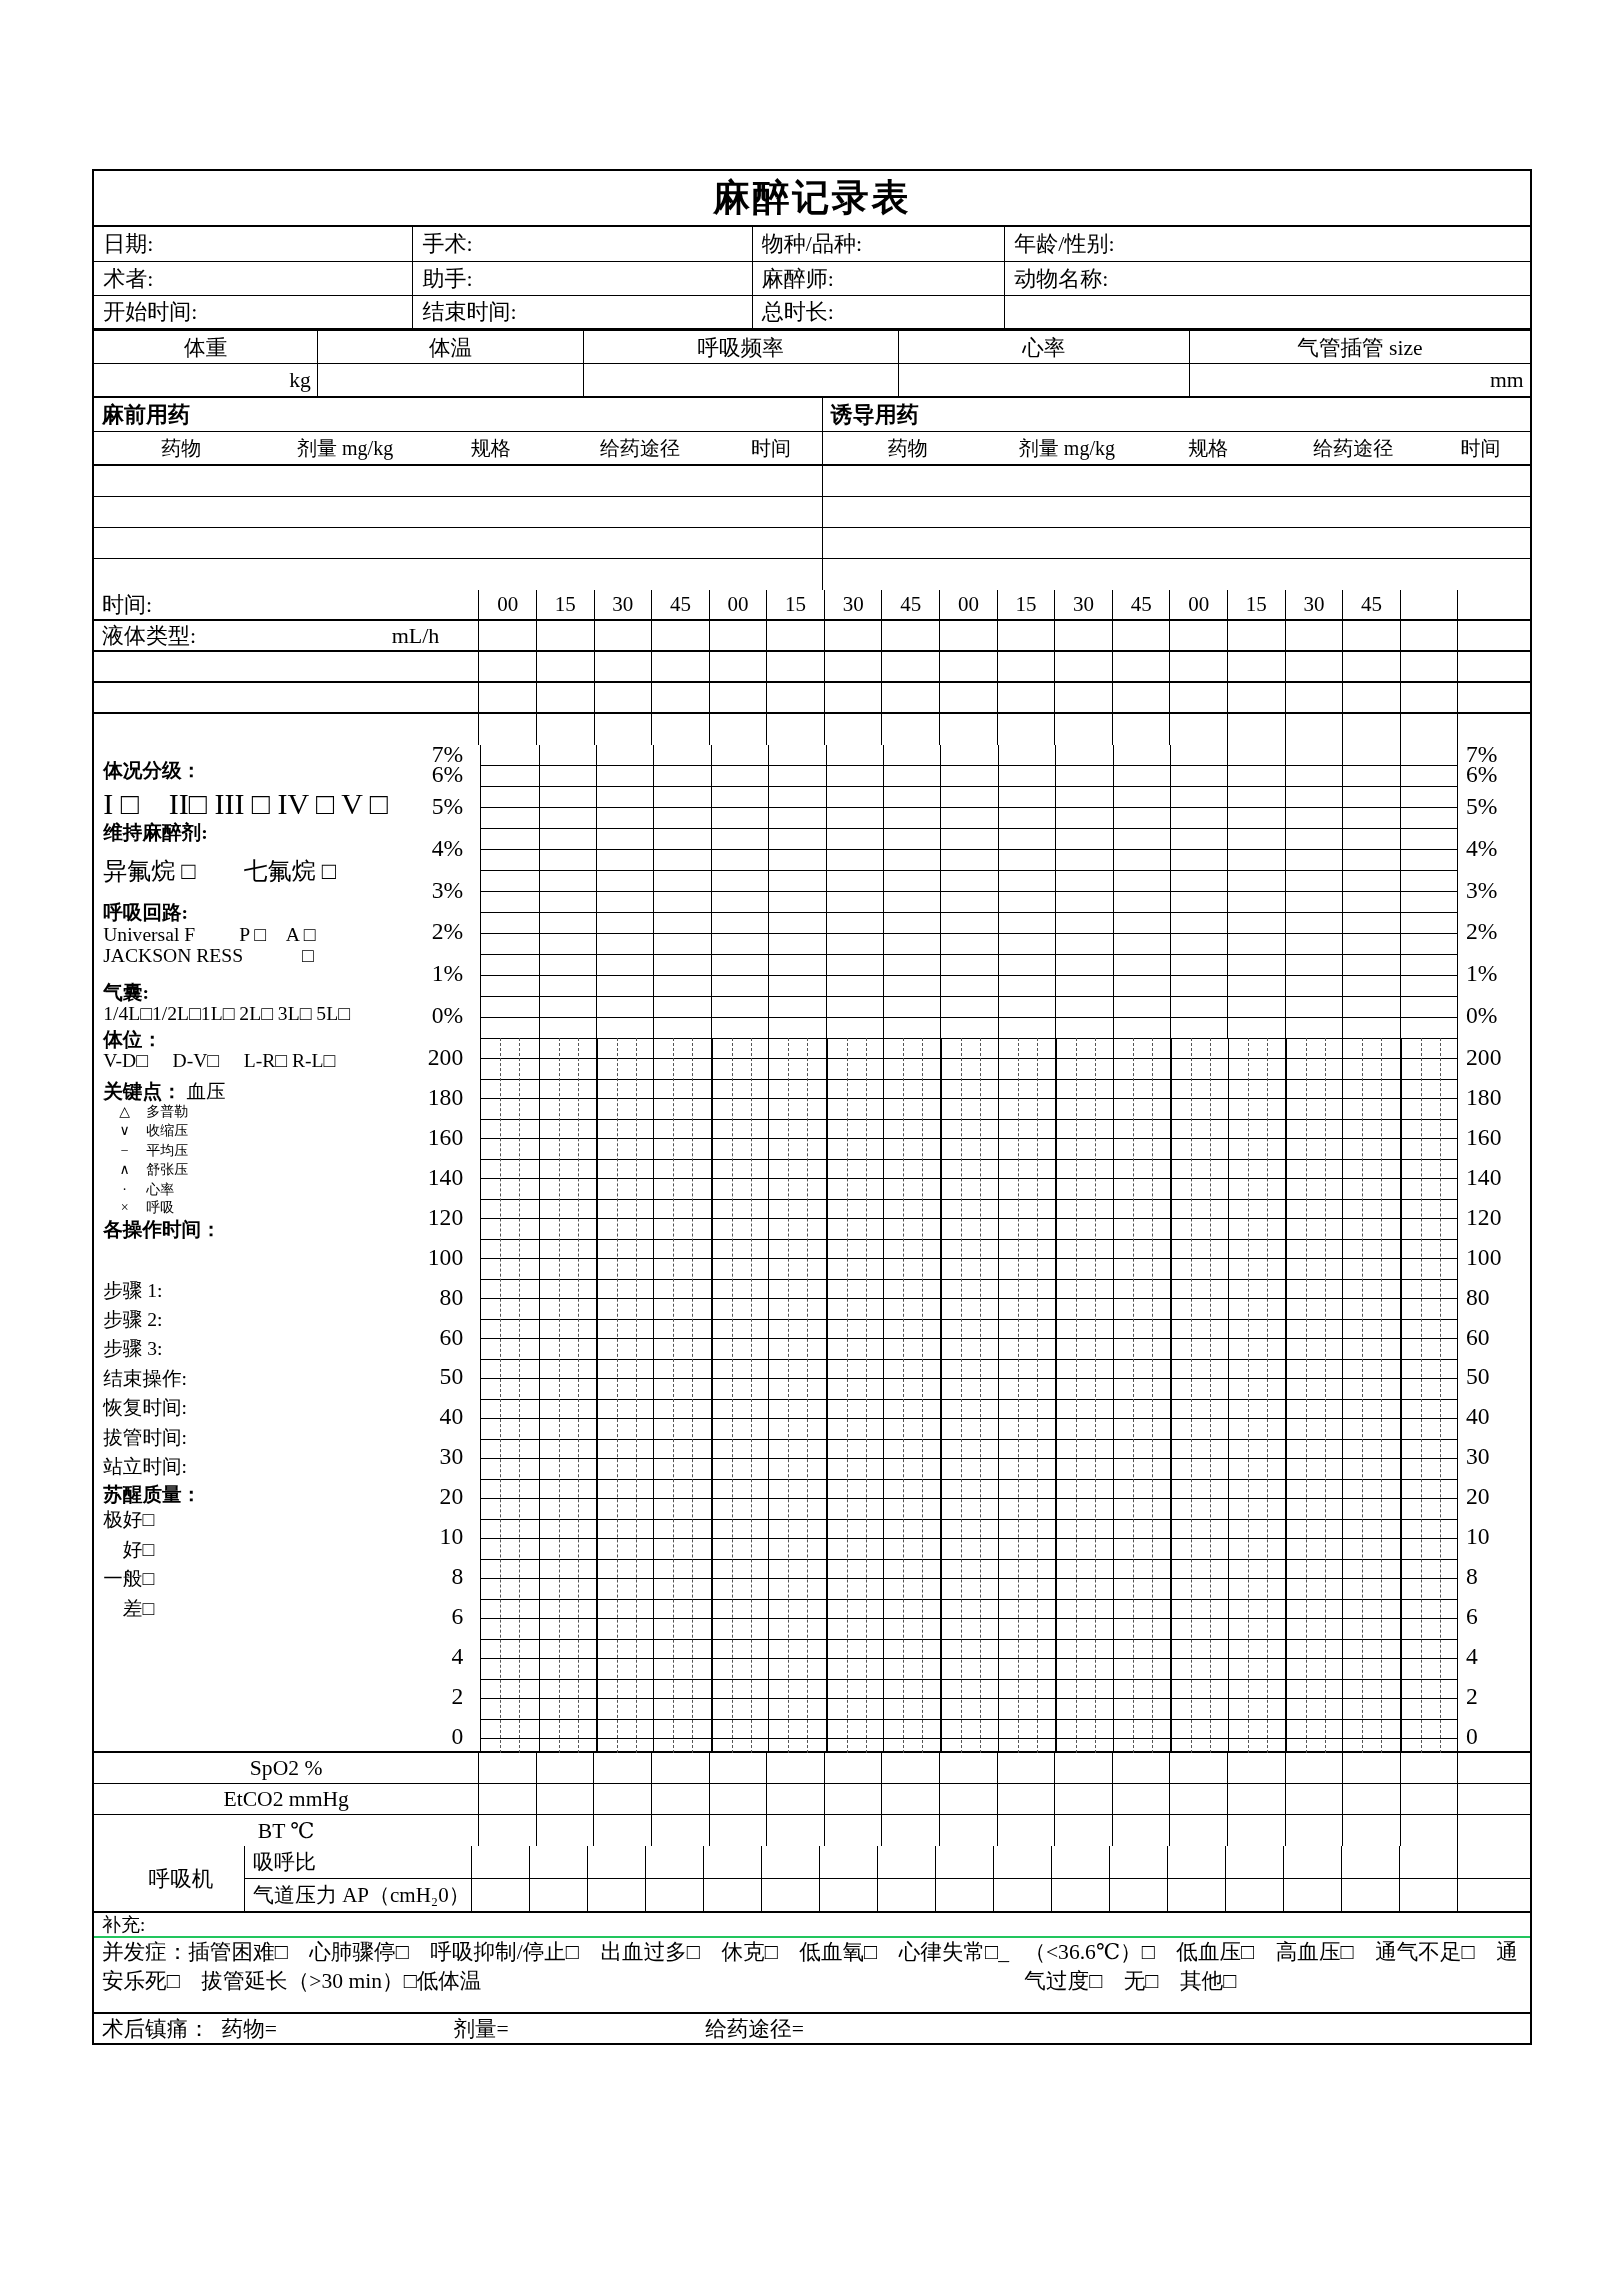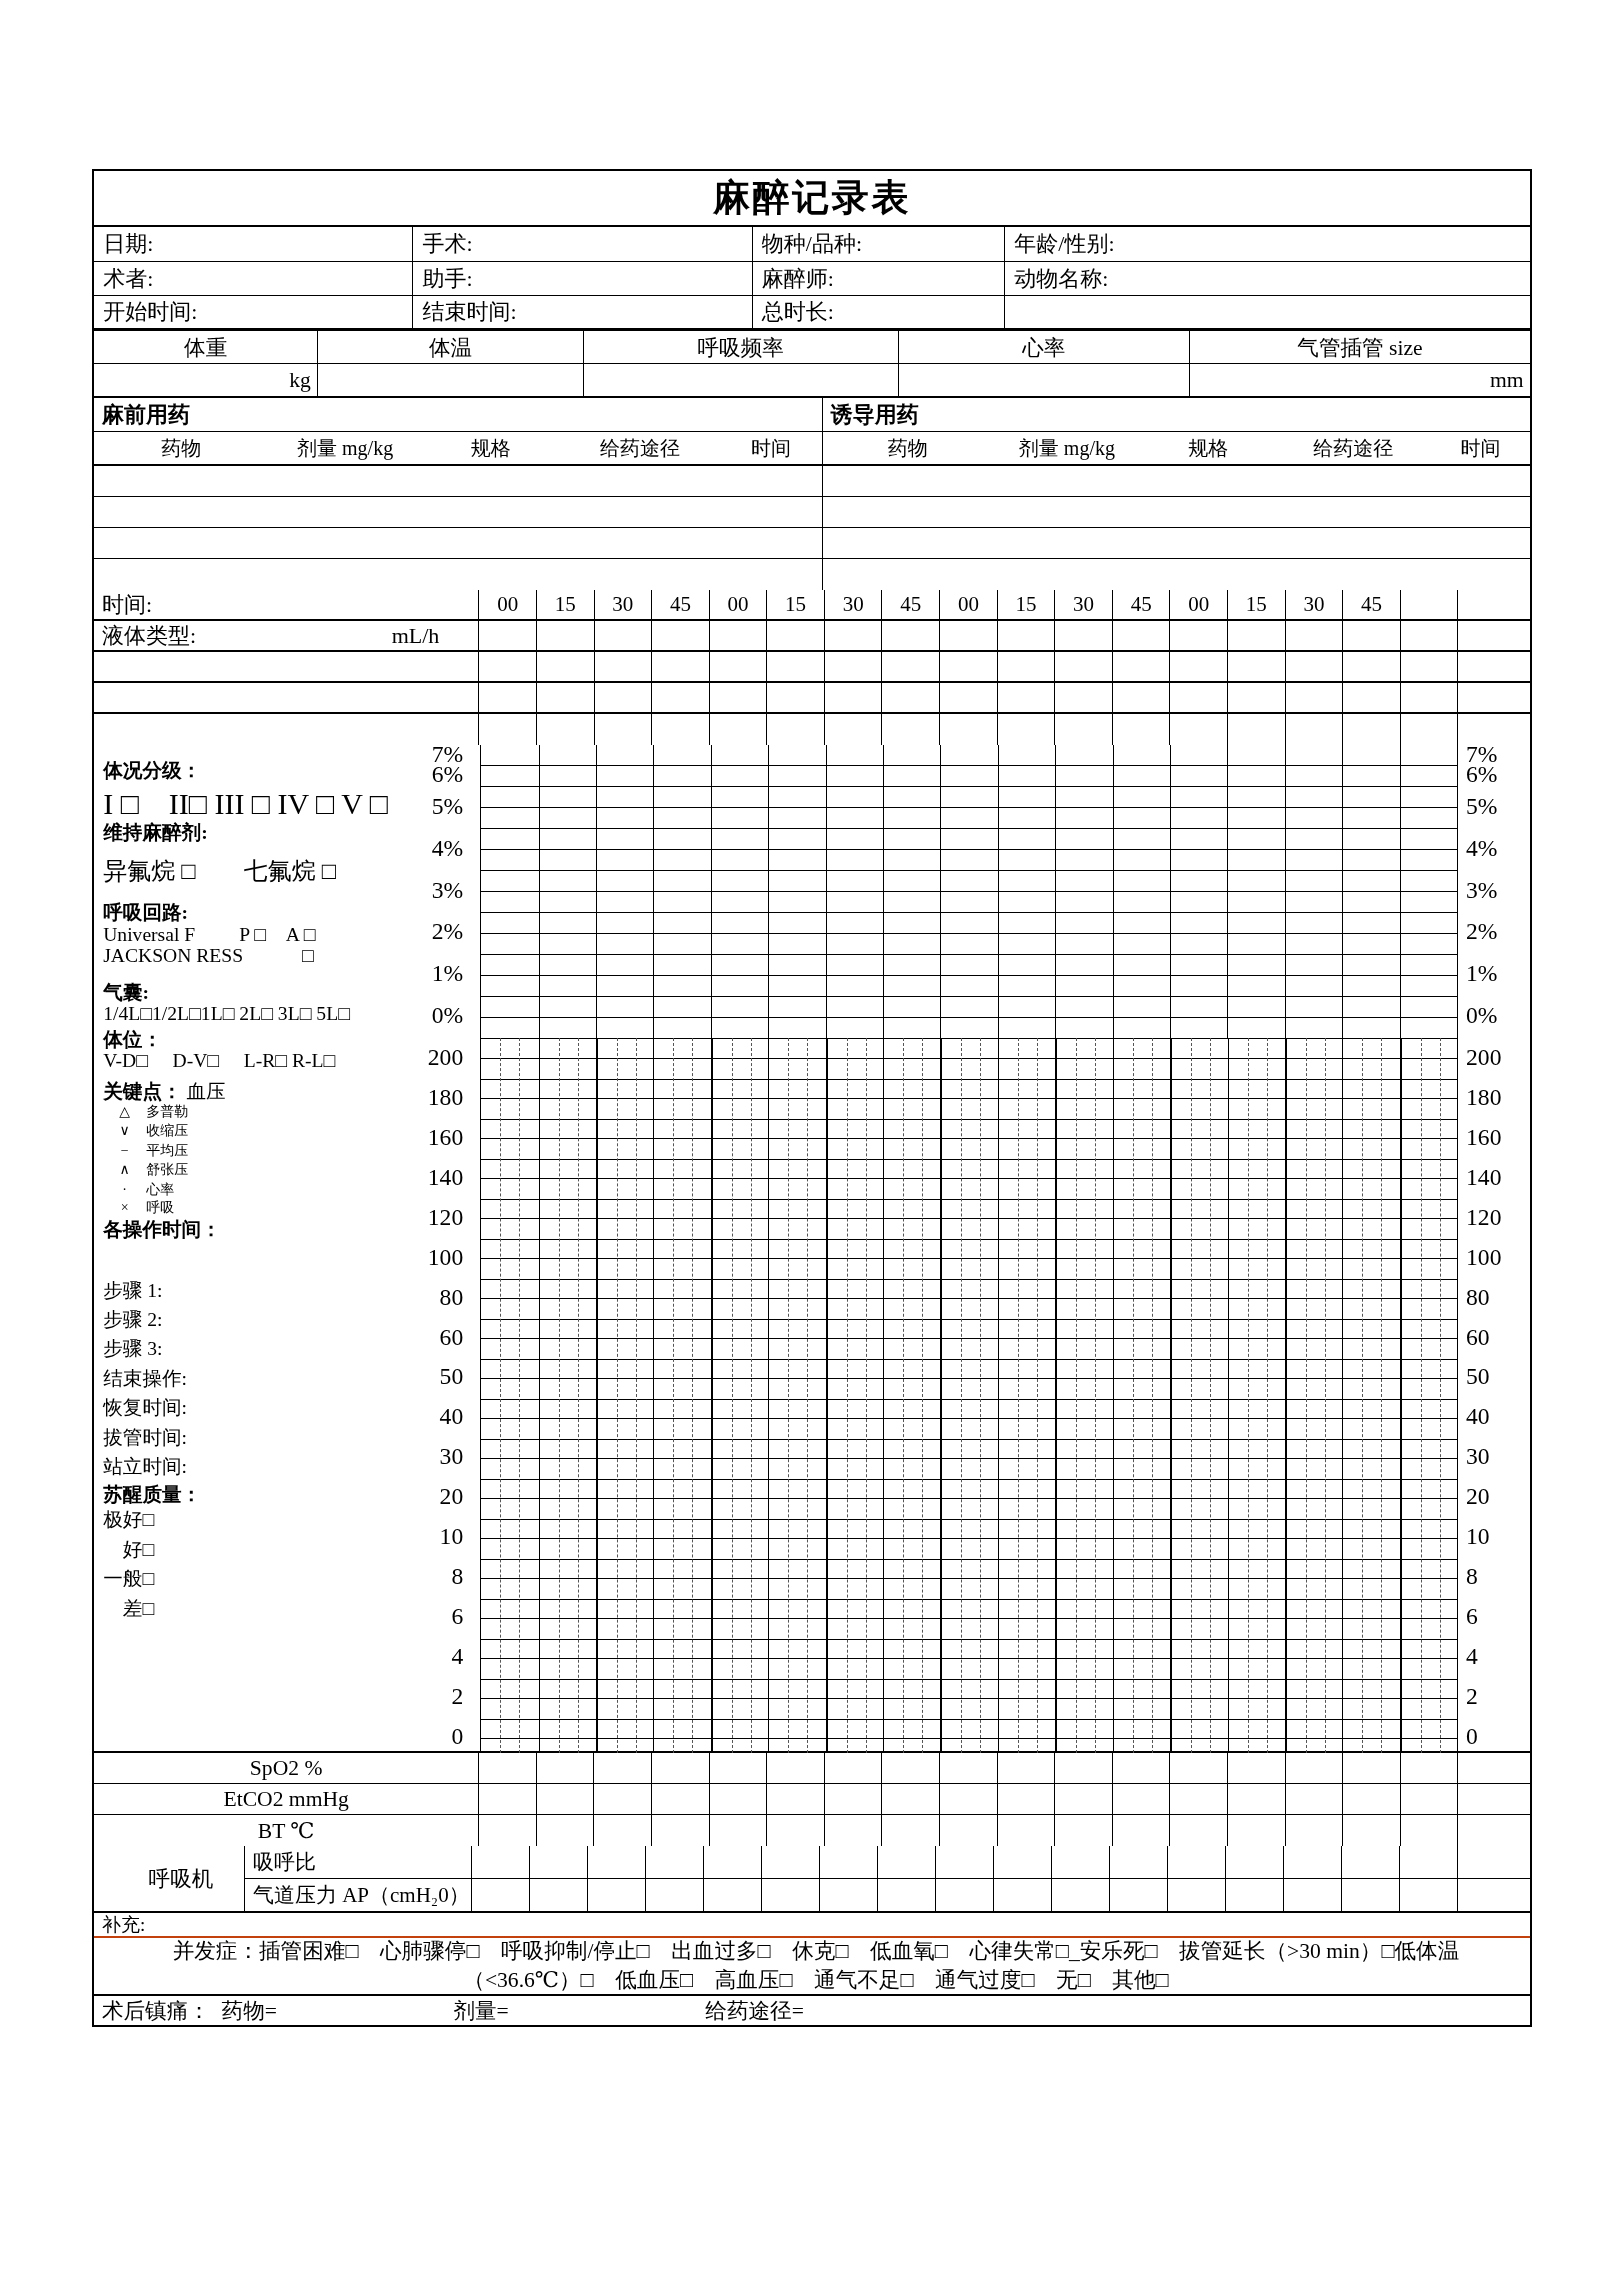--- a/index.html
+++ b/index.html
@@ -85,22 +85,22 @@
   .vent-group { border-bottom:2px solid #000; }
   .vent-label { width:160px; display:flex; align-items:center; justify-content:center; font-size:21.6px;padding-left:24px; }
   .vent-rows { flex:1; display:flex; flex-direction:column; border-left:1.3px solid #000; }
   .vent-rows .row:last-child { border-bottom:none; }
   .vent-row { height:32px; }
   .vent-row.mid { height:33px; }
   .vent-row .lab2 { width:226px; display:flex; align-items:center; padding-left:7.9px; font-size:21px; }
   .vent-row .tcell { width:58px; }
   .vent-row .band { width:73px; border-left:1.3px solid #000; }
 
-  .supp-row { height:25px; align-items:center; padding-left:7.9px; font-size:19px; border-bottom:2px solid #c2410c; }
-  .comp-row { height:58px; flex-direction:column; justify-content:center; padding-left:7.9px; font-size:21.6px; border-bottom:2px solid #000; line-height:1.35;align-items:center; }
+  .supp-row { height:25px; align-items:center; padding-left:7.9px; font-size:19px; border-bottom:2px solid #22c55e; }
+  .comp-row { height:76px; flex-direction:row; justify-content:center; padding-left:7.9px; font-size:21.6px; border-bottom:2px solid #000; line-height:1.35; }
   .post-row { height:29.4px; align-items:center; padding-left:7.9px; font-size:21.6px; }
   .post-row .seg { margin-right:6.5px; }
   .post-row .seg.drug { margin-left:5.2px; }
   .post-row .seg.dose { margin-left:170px; }
   .post-row .seg.route { margin-left:190px; }
 </style>
 </head>
 <body>
 
 <div id="form">

